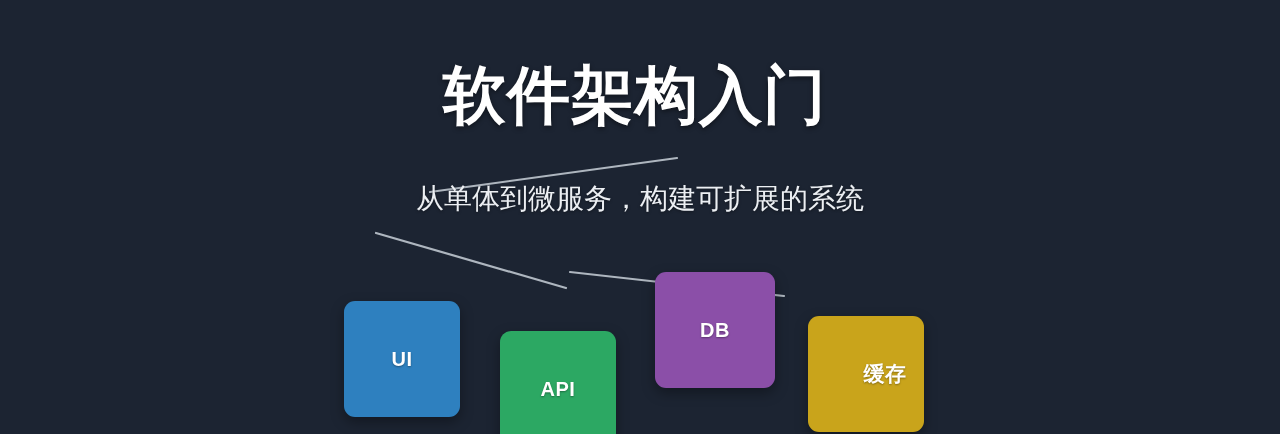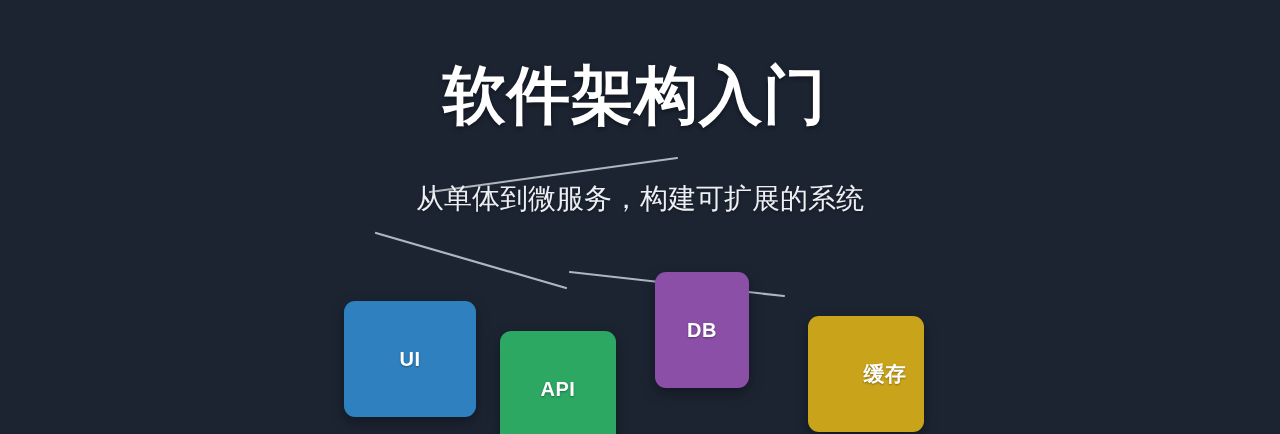--- a/index.html
+++ b/index.html
@@ -115,29 +115,29 @@
   <svg id="connectors" viewBox="0 0 1280 434" width="1280" height="434">
     <line id="connector-1" stroke-linecap="round" stroke-width="2.2" x1="430" y1="192" x2="677" y2="158" stroke="#aeb6bf"></line>
     <line id="connector-2" stroke-linecap="round" stroke-width="2.2" x1="376" y1="233" x2="566" y2="288" stroke="#aeb6bf"></line>
   </svg>
 
   <div class="heading-block">
     <div class="slide-title" style="color: rgb(255, 255, 255);">软件架构入门</div>
     <div class="slide-subtitle" style="color: rgb(236, 239, 243);">从单体到微服务，构建可扩展的系统</div>
   </div>
 
-  <div class="node" id="node-ui" style="left: 344px; top: 301px; width: 132px; height: 116px; background: rgb(46, 128, 191);">
+  <div class="node" id="node-ui" style="left: 344px; top: 301px; width: 116px; height: 116px; background: rgb(46, 128, 191);">
     <span class="node-label">UI</span>
   </div>
 
   <div class="node" id="node-api" style="left: 500px; top: 331px; width: 116px; height: 116px; background: rgb(44, 168, 99);">
     <span class="node-label">API</span>
   </div>
 
-  <div class="node" id="node-db" style="left: 655px; top: 272px; width: 94px; height: 116px; background: rgb(139, 79, 168);">
+  <div class="node" id="node-db" style="left: 655px; top: 272px; width: 120px; height: 116px; background: rgb(139, 79, 168);">
     <span class="node-label">DB</span>
   </div>
 
   <div class="node cjk" id="node-cache" style="left: 808px; top: 316px; width: 116px; height: 116px; background: rgb(201, 164, 27);">
     <span class="node-label">缓存</span>
   </div>
 
   <svg width="1280" height="434" viewBox="0 0 1280 434" style="position:absolute;left:0;top:0;pointer-events:none;">
     <line id="connector-3" stroke-linecap="round" stroke-width="2.2" x1="570" y1="272" x2="784" y2="296" stroke="#aeb6bf"></line>
   </svg>

